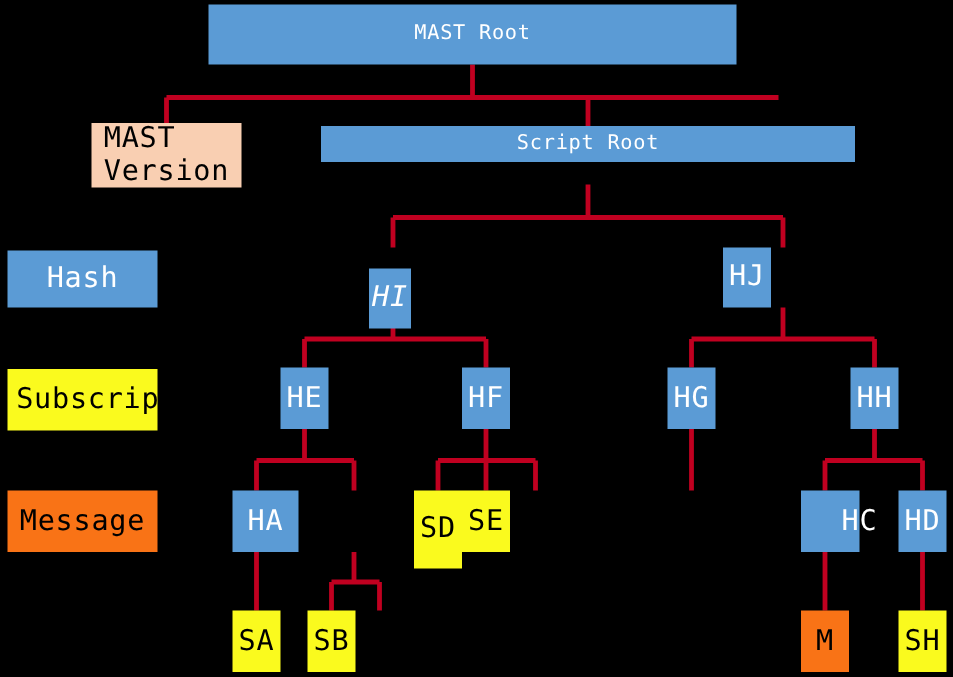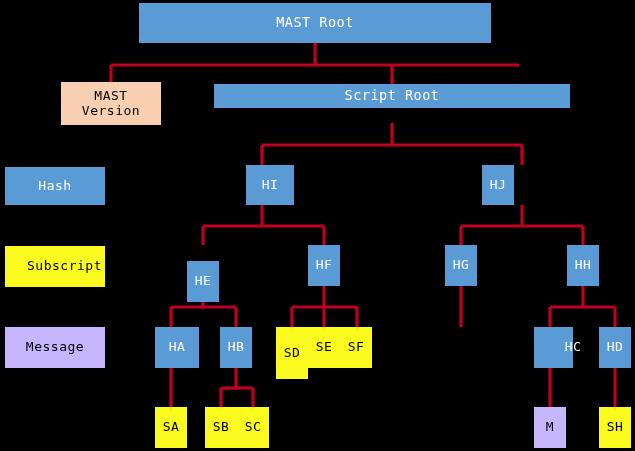--- a/index.html
+++ b/index.html
@@ -25,47 +25,46 @@
     width: 635px;
     height: 451px;
     pointer-events: none;
   }
   .node {
     position: absolute;
     box-sizing: border-box;
     display: flex;
     align-items: center;
     justify-content: center;
-    text-align: center;
     line-height: 1.15;
     white-space: pre-line;
     letter-spacing: 0.5px;
     z-index: 3;
   }
   .node.hash {
     background: #5B9BD5;
     color: #FFFFFF;
   }
   .node.subscript {
     background: #FAFA1E;
     color: #000000;
   }
   .node.message {
-    background: #c4b5fd;
+    background: #f97316;
     color: #000000;
   }
   .node.version {
     background: #F9CFB2;
     color: #000000;
   }
   .node.big {
     font-size: 13.5px;
   }
   .node.mid {
-    font-size: 13px;
+    font-size: 19px;
   }
 </style>
 </head>
 <body>
 
 <div id="canvas">
 
   <svg id="edges" viewBox="0 0 635 451">
     <g stroke="#C00020" stroke-width="3.2" fill="none" stroke-linecap="butt">
 
@@ -123,39 +122,36 @@
   <div class="node hash mid" style="left:5px; top:167px; width:100px; height:38px;">Hash</div>
   <div class="node subscript mid" style="left:5px; top:246px; width:100px; height:41px;padding-left:19px;">Subscript</div>
   <div class="node message mid" style="left:5px; top:327px; width:100px; height:41px;">Message</div>
 
   <div class="node hash big" style="left:139px; top:3px; width:352px; height:40px;">MAST Root</div>
 
   <div class="node version mid" style="left:61px; top:82px; width:100px; height:43px;">MAST
 Version</div>
   <div class="node hash big" style="left:214px; top:84px; width:356px; height:24px;">Script Root</div>
 
-  <div class="node hash mid" style="left:246px; top:165px; width:48px; height:40px;">HI</div>
+  <div class="node hash mid" style="left:246px; top:179px; width:28px; height:40px;font-style:italic;">HI</div>
   <div class="node hash mid" style="left:482px; top:165px; width:32px; height:40px;">HJ</div>
 
-  <div class="node hash mid" style="left:187px; top:245px; width:32px; height:41px;margin-top:16px;">HE</div>
+  <div class="node hash mid" style="left:187px; top:245px; width:32px; height:41px;">HE</div>
   <div class="node hash mid" style="left:445px; top:245px; width:32px; height:41px;">HG</div>
   <div class="node hash mid" style="left:308px; top:245px; width:32px; height:41px;">HF</div>
   <div class="node hash mid" style="left:567px; top:245px; width:32px; height:41px;">HH</div>
 
   <div class="node hash mid" style="left:155px; top:327px; width:44px; height:41px;">HA</div>
-  <div class="node hash mid" style="left:220px; top:327px; width:32px; height:41px;">HB</div>
 
   <div class="node subscript mid" style="left:276px; top:327px; width:32px; height:52px;">SD</div>
   <div class="node subscript mid" style="left:308px; top:327px; width:32px; height:41px;">SE</div>
-  <div class="node subscript mid" style="left:340px; top:327px; width:32px; height:41px;">SF</div>
 
 
   <div class="node hash mid" style="left:534px; top:327px; width:32px; height:41px;padding-left:39px;">HC</div>
   <div class="node hash mid" style="left:599px; top:327px; width:32px; height:41px;">HD</div>
 
   <div class="node subscript mid" style="left:155px; top:407px; width:32px; height:41px;">SA</div>
   <div class="node subscript mid" style="left:205px; top:407px; width:32px; height:41px;">SB</div>
-  <div class="node subscript mid" style="left:237px; top:407px; width:32px; height:41px;">SC</div>
 
   <div class="node message mid" style="left:534px; top:407px; width:32px; height:41px;">M</div>
   <div class="node subscript mid" style="left:599px; top:407px; width:32px; height:41px;">SH</div>
 
 </div>
 
 </body></html>

